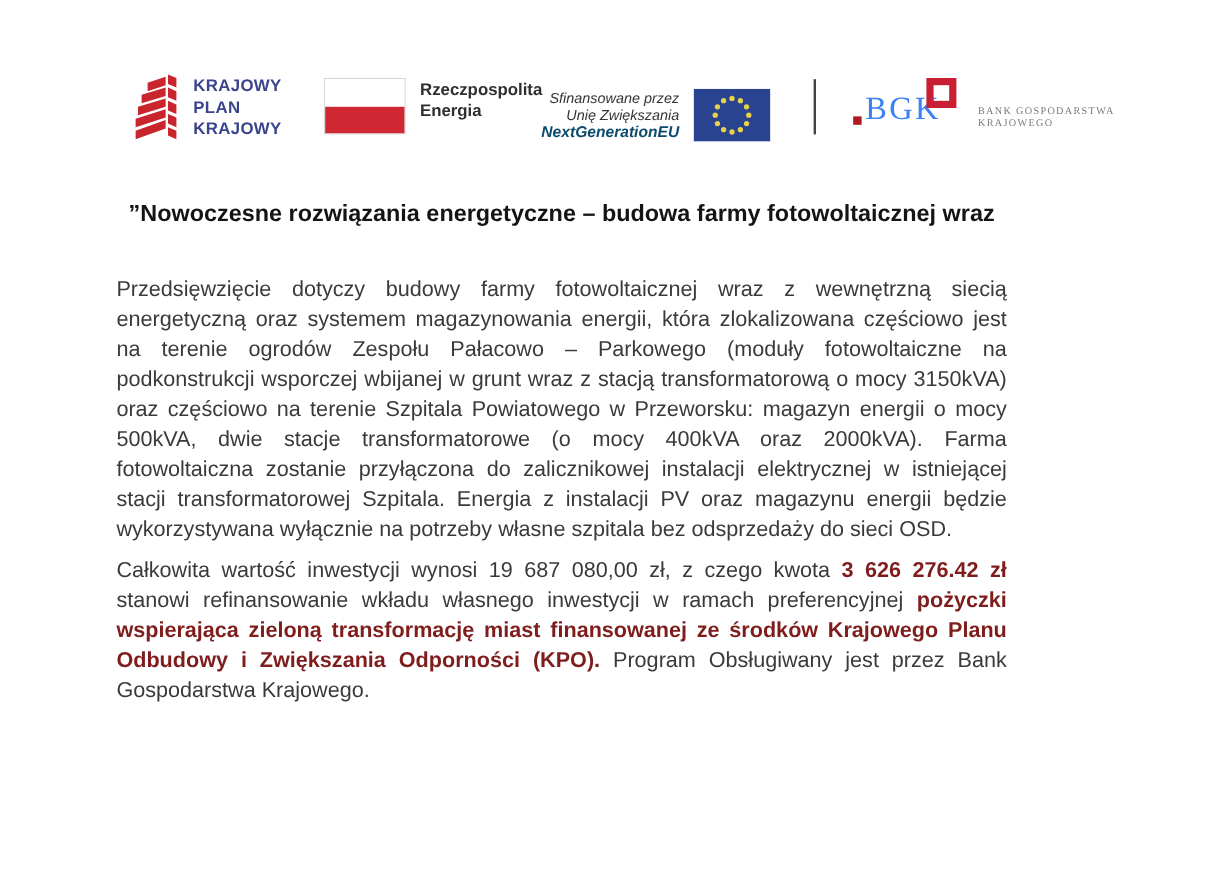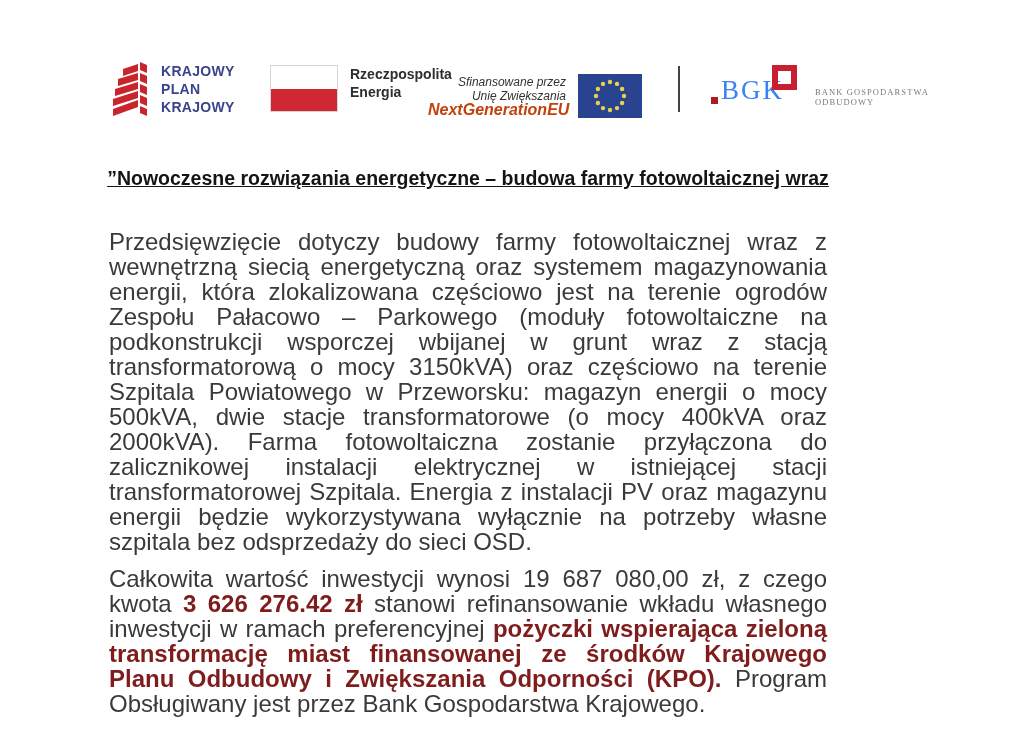--- a/index.html
+++ b/index.html
@@ -24,21 +24,21 @@
   .pl { position: absolute; left: 270px; top: 65px; display: flex; align-items: flex-start; gap: 12px; }
   .pl-flag { width: 68px; height: 47px; border: 1px solid #d6d6d6; }
   .pl-flag .half-white { height: 50%; background: #ffffff; }
   .pl-flag .half-red   { height: 50%; background: #d02833; }
   .pl-text { font-weight: bold; font-size: 14px; line-height: 18px; color: #2e2e2e; }
   .pl-text span { display: block; }
 
   .eu { position: absolute; left: 428px; top: 74px; display: flex; align-items: center; gap: 12px; font-style: italic; }
   .eu-text { width: 138px; text-align: right; font-size: 12px; line-height: 14px; color: #333333; }
   .eu-text span { display: block; }
-  .eu-text .eu-bold { font-weight: bold; font-size: 16px; color: #c2410c; }
+  .eu-text .eu-bold { font-weight: bold; font-size: 13px; color: #0c4a6e; }
   .eu-flag { display: block; }
 
   .header-divider { position: absolute; left: 678px; top: 66px; width: 2px; height: 46px; background: #434343; }
 
   .bgk { position: absolute; left: 706px; top: 58px; width: 215px; height: 60px; }
   .bgk-dot { position: absolute; left: 5px; top: 39px; width: 7px; height: 7px; background: #ad1a21; }
   .bgk-abbr {
     position: absolute; left: 15px; top: 19px;
     font-family: "Liberation Serif", serif; font-size: 27px; line-height: 27px;
     letter-spacing: 2px; color: #3b82f6;
@@ -55,28 +55,28 @@
   .content { padding: 0 97px; }
 
   .doc-title {
     margin: 24px 0 0 0;
     text-align: center;
     font-size: 19.5px;
     font-weight: bold;
     line-height: 48px;
     color: #141414;
   }
-  .doc-title span { display: block; text-decoration: underline; }
+  .doc-title span { display: block; }
 
   .para {
-    font-size: 24px;
+    font-size: 18px;
     line-height: 25px;
     text-align: justify;
     color: #3a3a3a;
-    margin: 12px;
+    margin: 0;
   }
   .para-1 { margin-top: 27px; }
   .para-2 { margin-top: 9px; }
   .para b { color: #7f1d1d; }
 </style>
 </head>
 <body>
 
 <div class="page">
 
@@ -141,21 +141,21 @@
     </div>
 
     <div class="header-divider"></div>
 
     <div class="bgk">
       <span class="bgk-dot"></span>
       <span class="bgk-abbr">BGK</span>
       <span class="bgk-square"></span>
       <div class="bgk-name">
         <span>BANK GOSPODARSTWA</span>
-        <span>ODBUDOWY</span>
+        <span>KRAJOWEGO</span>
       </div>
     </div>
 
   </header>
 
   <main class="content">
 
     <h1 class="doc-title">
       <span>”Nowoczesne rozwiązania energetyczne – budowa farmy fotowoltaicznej wraz</span>
     </h1>

